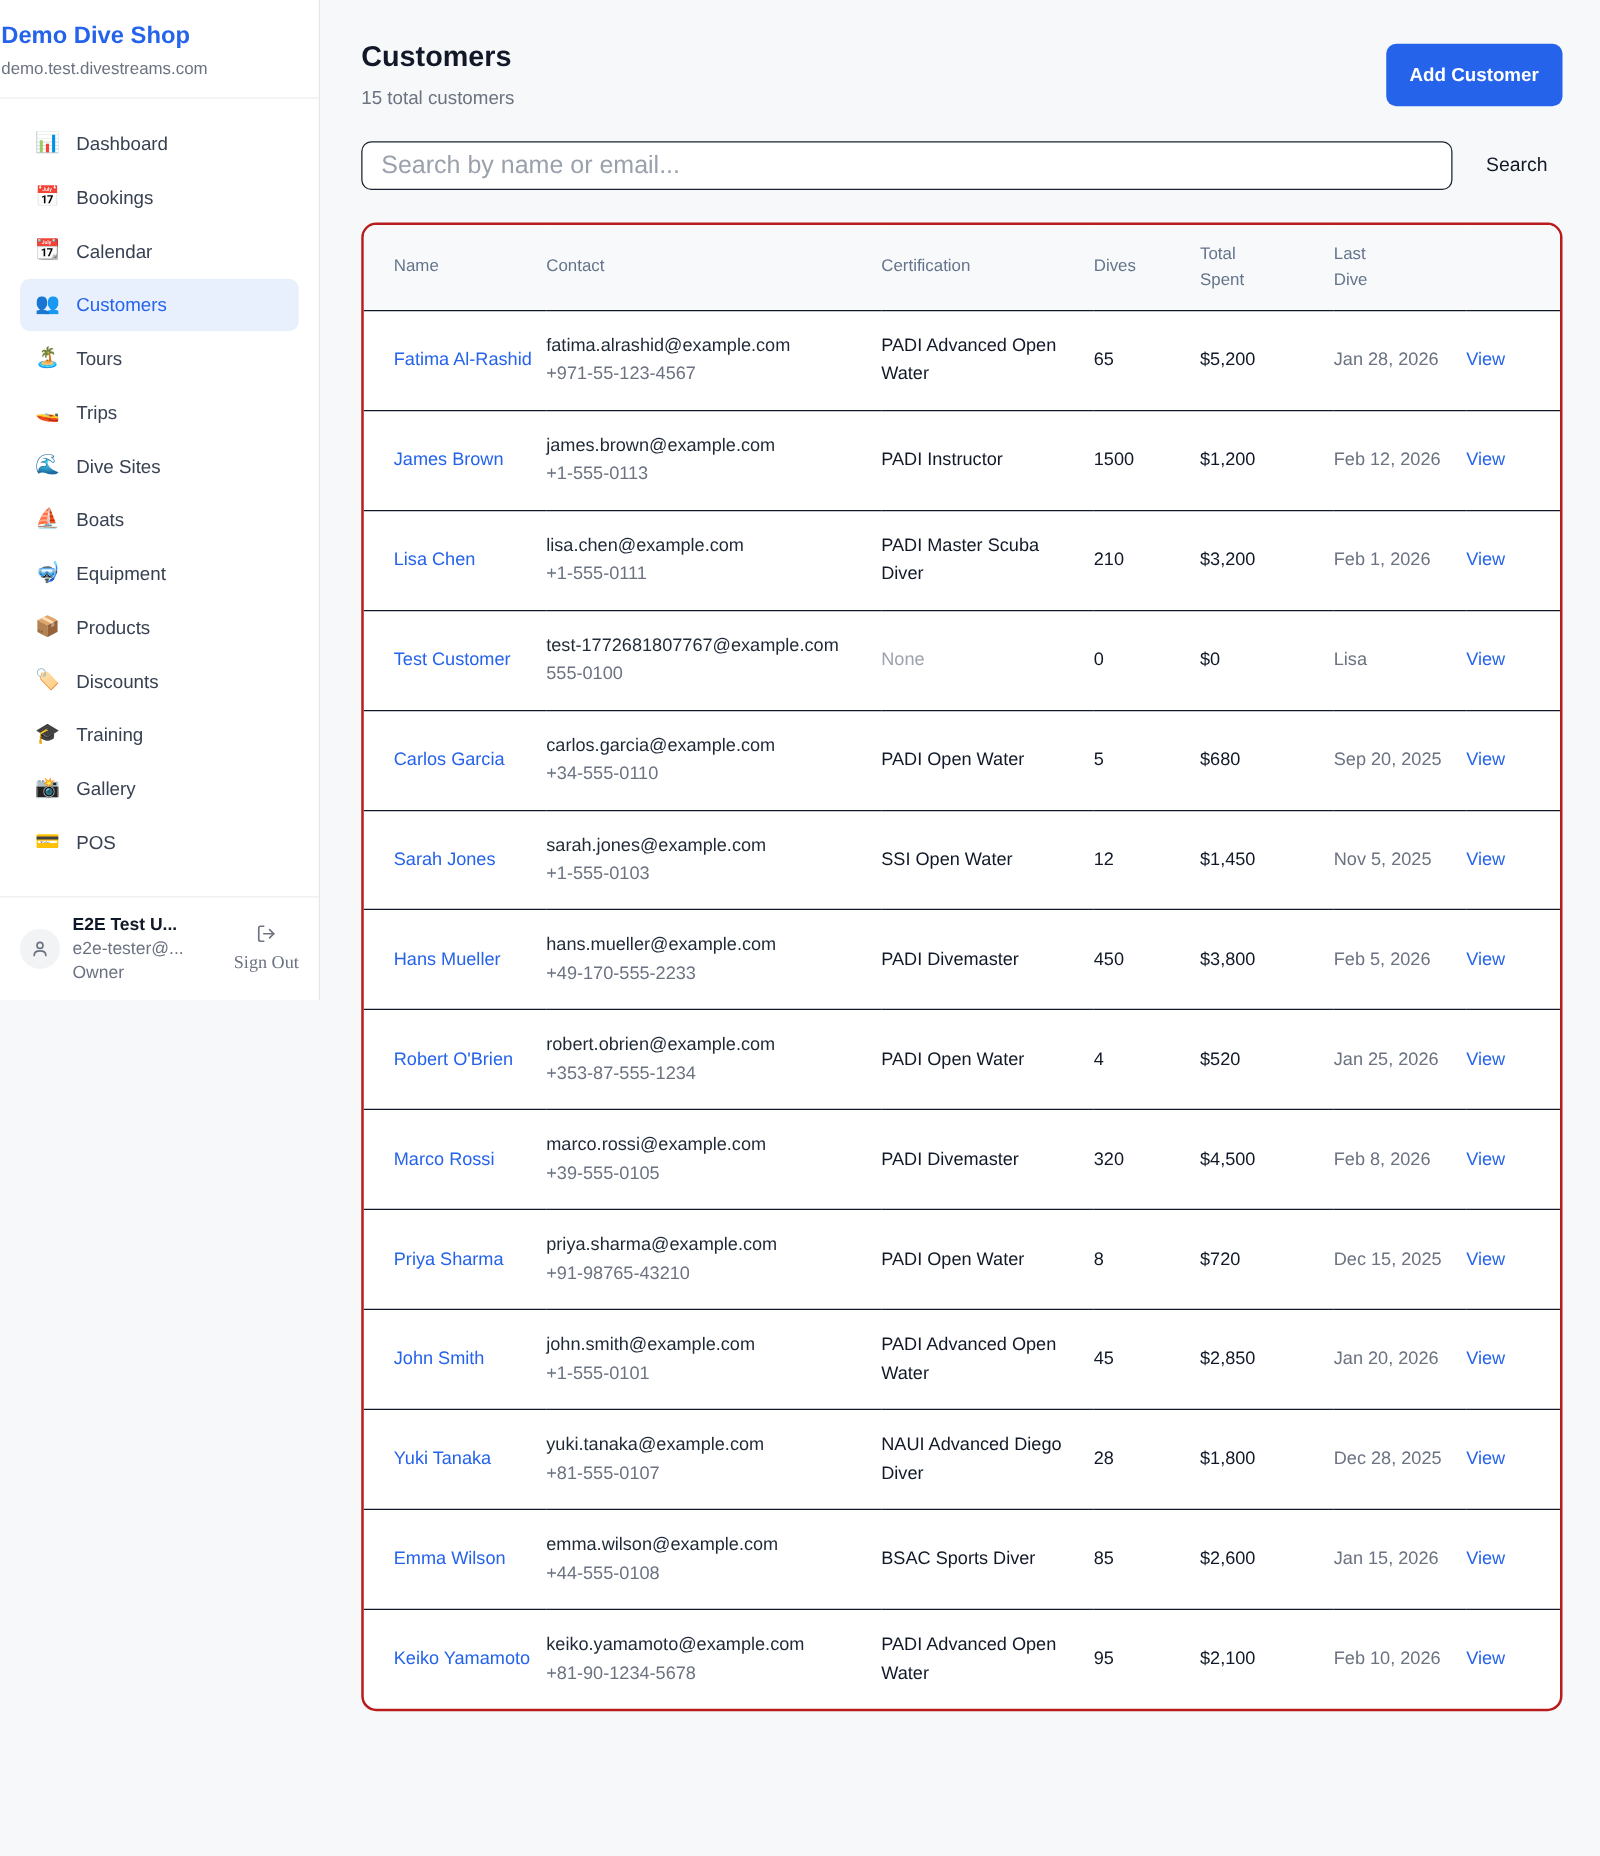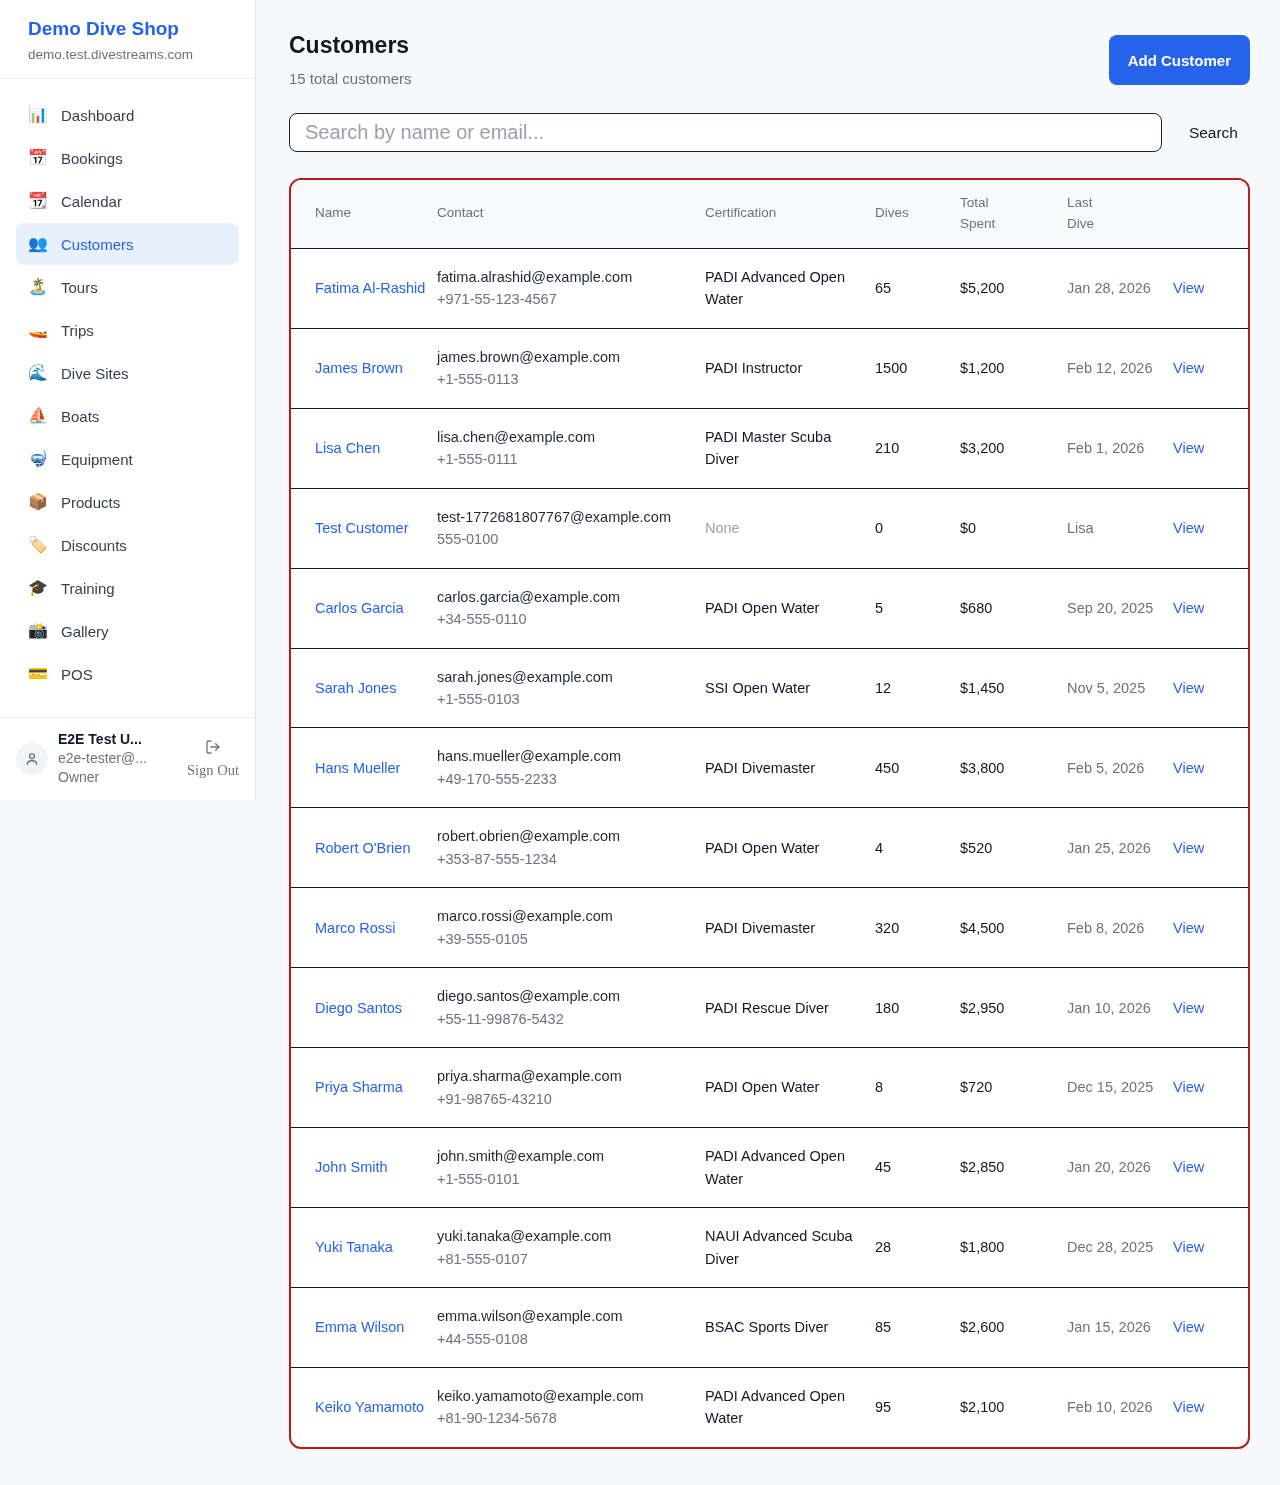--- a/index.html
+++ b/index.html
@@ -21,21 +21,21 @@
     color:var(--text-dark);
   }
   .app{display:flex;align-items:flex-start;width:1280px;min-height:1485px;}
 
   
   .sidebar{
     width:256px;flex-shrink:0;background:#ffffff;
     border-right:1px solid var(--divider);
     height:800px;display:flex;flex-direction:column;
   }
-  .sidebar-header{padding:18px 28px 16px;border-bottom:1px solid #eceef1;}
+  .sidebar-header{padding:18px 1px 16px;border-bottom:1px solid #eceef1;}
   .shop-name{color:var(--accent);font-weight:700;font-size:19px;margin-bottom:7px;cursor:pointer;}
   .shop-domain{color:var(--text-gray);font-size:13.5px;}
   .nav{padding:14px 0 6px;flex:1;}
   .nav-item{
     display:flex;align-items:center;gap:13px;
     height:42px;margin:1px 16px;padding:0 12px;border-radius:8px;
     color:#374151;font-size:15px;text-decoration:none;cursor:pointer;
   }
   .nav-item.active{background:var(--accent-light);color:var(--accent);}
   .nav-icon{font-size:16px;width:20px;text-align:center;line-height:1;}
@@ -344,32 +344,20 @@
       <div class="email">marco.rossi@example.com</div>
       <div class="phone">+39-555-0105</div>
     </td>
     <td class="c-cert">PADI Divemaster</td>
     <td class="c-dives">320</td>
     <td class="c-spent">$4,500</td>
     <td class="c-last">Feb 8, 2026</td>
     <td class="c-view"><a class="view-link">View</a></td>
   </tr>
             <tr>
-    <td class="c-name"><a class="name-link">Diego Santos</a></td>
-    <td class="c-contact">
-      <div class="email">diego.santos@example.com</div>
-      <div class="phone">+55-11-99876-5432</div>
-    </td>
-    <td class="c-cert">PADI Rescue Diver</td>
-    <td class="c-dives">180</td>
-    <td class="c-spent">$2,950</td>
-    <td class="c-last">Jan 10, 2026</td>
-    <td class="c-view"><a class="view-link">View</a></td>
-  </tr>
-            <tr>
     <td class="c-name"><a class="name-link">Priya Sharma</a></td>
     <td class="c-contact">
       <div class="email">priya.sharma@example.com</div>
       <div class="phone">+91-98765-43210</div>
     </td>
     <td class="c-cert">PADI Open Water</td>
     <td class="c-dives">8</td>
     <td class="c-spent">$720</td>
     <td class="c-last">Dec 15, 2025</td>
     <td class="c-view"><a class="view-link">View</a></td>
@@ -385,21 +373,21 @@
     <td class="c-spent">$2,850</td>
     <td class="c-last">Jan 20, 2026</td>
     <td class="c-view"><a class="view-link">View</a></td>
   </tr>
             <tr>
     <td class="c-name"><a class="name-link">Yuki Tanaka</a></td>
     <td class="c-contact">
       <div class="email">yuki.tanaka@example.com</div>
       <div class="phone">+81-555-0107</div>
     </td>
-    <td class="c-cert">NAUI Advanced Scuba Diver</td>
+    <td class="c-cert">NAUI Advanced Diego Diver</td>
     <td class="c-dives">28</td>
     <td class="c-spent">$1,800</td>
     <td class="c-last">Dec 28, 2025</td>
     <td class="c-view"><a class="view-link">View</a></td>
   </tr>
             <tr>
     <td class="c-name"><a class="name-link">Emma Wilson</a></td>
     <td class="c-contact">
       <div class="email">emma.wilson@example.com</div>
       <div class="phone">+44-555-0108</div>

